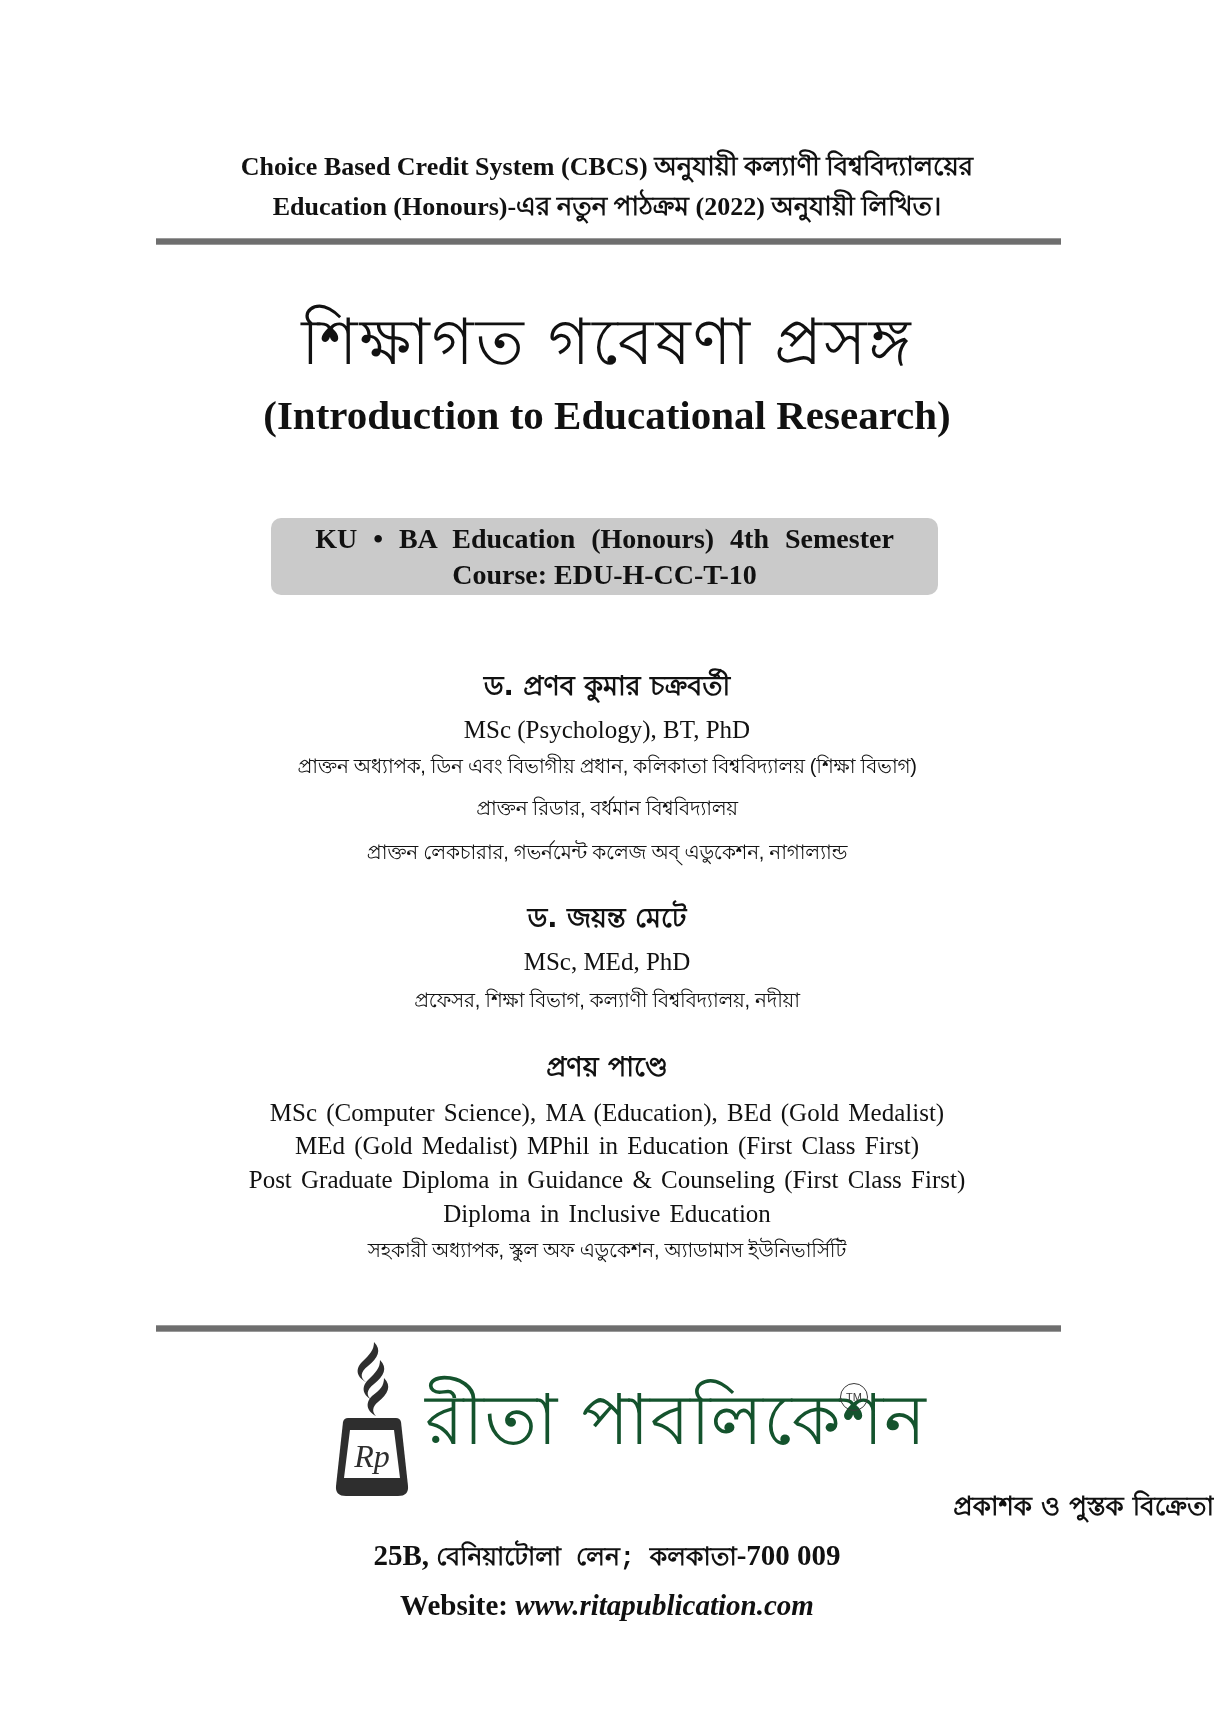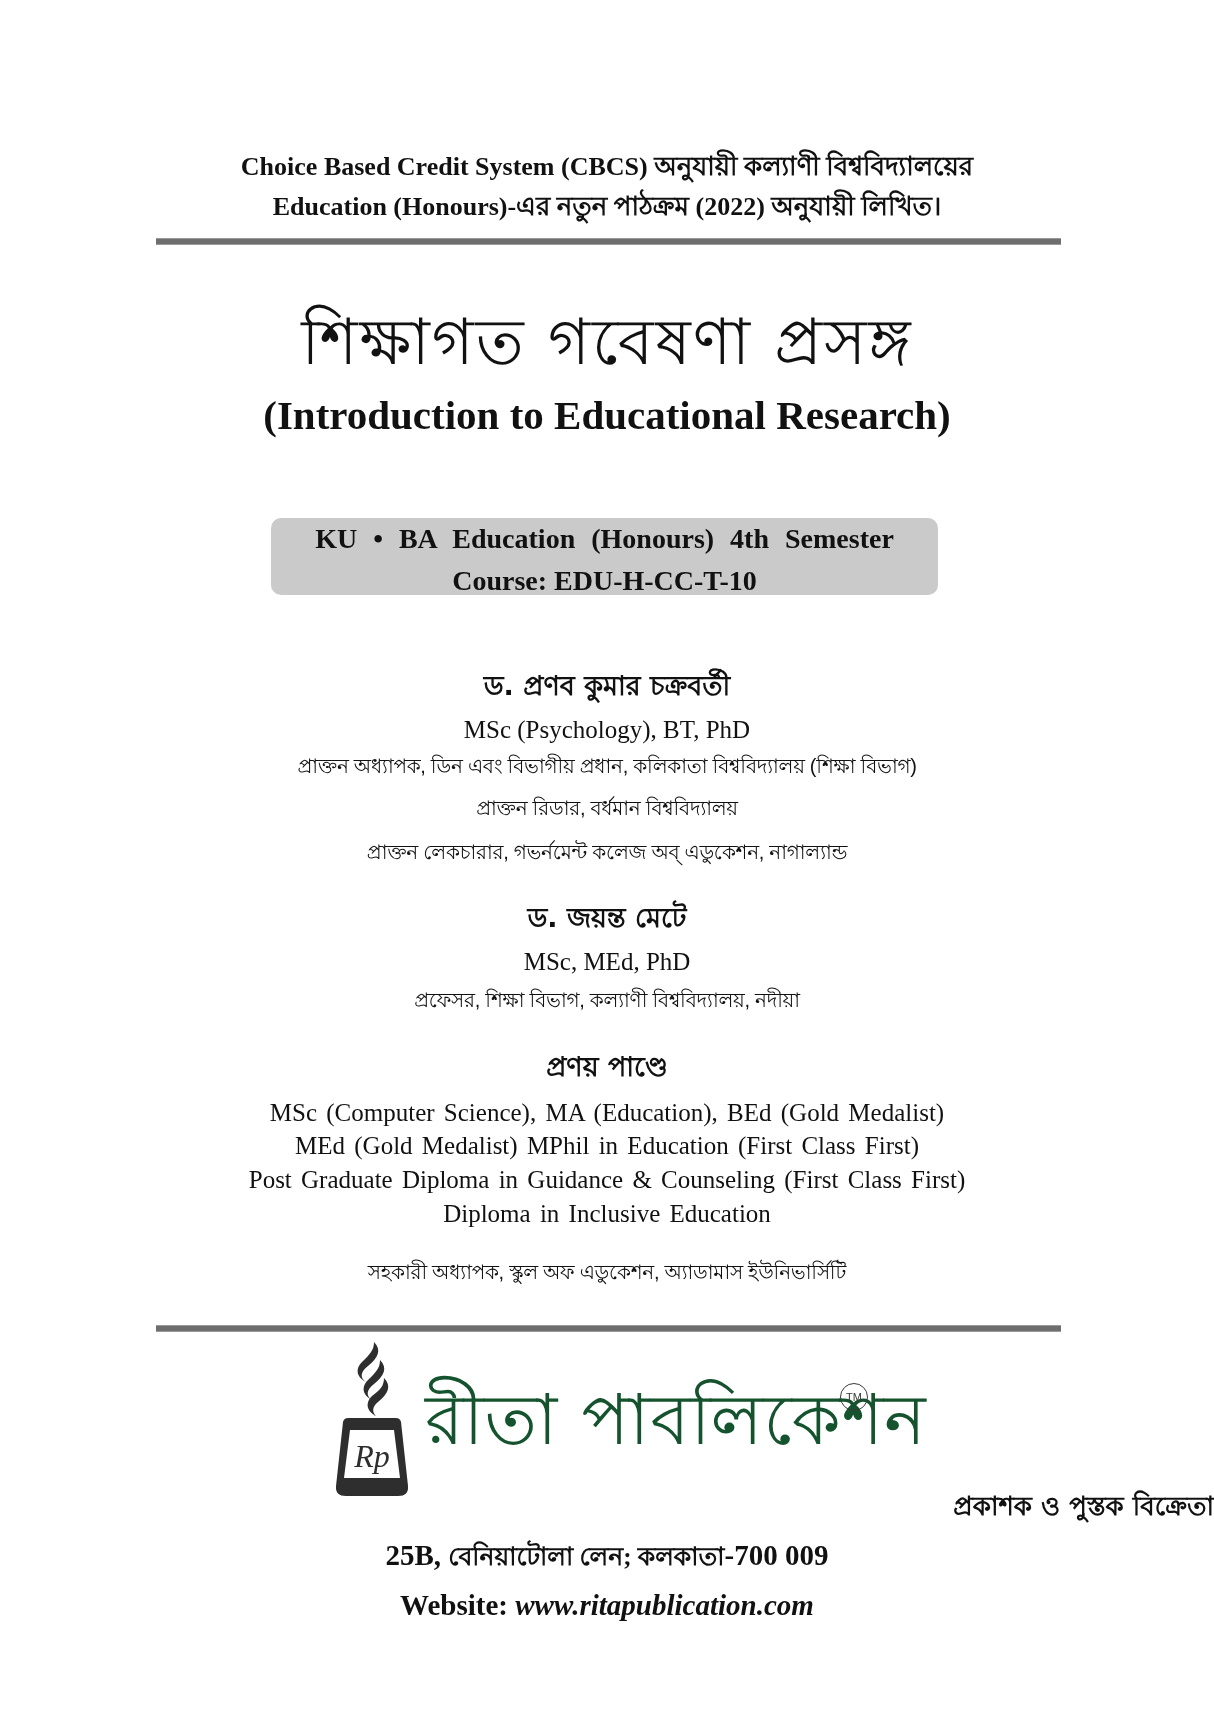--- a/index.html
+++ b/index.html
@@ -124,21 +124,21 @@
       font-weight: bold;
       line-height: 34px;
       text-align: right;
     }
     .address {
       font-size: 29px;
       font-weight: bold;
       line-height: 36px;
     }
     .address .bn {
-      font-family: Liberation Serif, serif;
+      font-family: Liberation Mono, monospace;
       font-size: 25px;
       font-weight: bold;
     }
     .website {
       font-size: 29px;
       font-weight: bold;
       line-height: 36px;
     }
     .website .url { font-style: italic; }
   </style>
@@ -148,38 +148,38 @@
 <div class="abs header-line" style="top:152px;">Choice Based Credit System (CBCS) অনুযায়ী কল্যাণী বিশ্ববিদ্যালয়ের</div>
 <div class="abs header-line" style="top:192px;">Education (Honours)-এর নতুন পাঠক্রম (2022) অনুযায়ী লিখিত।</div>
 
 <div class="divider" style="top:238px;"></div>
 
 <div class="abs bn-title" style="top:297px;">শিক্ষাগত গবেষণা প্রসঙ্গ</div>
 <div class="abs en-title" style="top:391px;">(Introduction to Educational Research)</div>
 
 <div class="course-box"></div>
 <div class="course-line one" style="top:522px;">KU • BA Education (Honours) 4th Semester</div>
-<div class="course-line" style="top:558px;margin-top:6px;">Course: EDU-H-CC-T-10</div>
+<div class="course-line" style="top:558px;">Course: EDU-H-CC-T-10</div>
 
 <div class="abs author-name" style="top:668px;">ড. প্রণব কুমার চক্রবর্তী</div>
 <div class="abs degree" style="top:715px;">MSc (Psychology), BT, PhD</div>
 <div class="abs role" style="top:751px;">প্রাক্তন অধ্যাপক, ডিন এবং বিভাগীয় প্রধান, কলিকাতা বিশ্ববিদ্যালয় (শিক্ষা বিভাগ)</div>
 <div class="abs role" style="top:793px;">প্রাক্তন রিডার, বর্ধমান বিশ্ববিদ্যালয়</div>
 <div class="abs role" style="top:837px;">প্রাক্তন লেকচারার, গভর্নমেন্ট কলেজ অব্ এডুকেশন, নাগাল্যান্ড</div>
 
 <div class="abs author-name" style="top:900px;">ড. জয়ন্ত মেটে</div>
 <div class="abs degree" style="top:947px;">MSc, MEd, PhD</div>
 <div class="abs role" style="top:985px;">প্রফেসর, শিক্ষা বিভাগ, কল্যাণী বিশ্ববিদ্যালয়, নদীয়া</div>
 
 <div class="abs author-name" style="top:1049px;">প্রণয় পাণ্ডে</div>
 <div class="abs degree tight" style="top:1098px;">MSc (Computer Science), MA (Education), BEd (Gold Medalist)</div>
 <div class="abs degree tight" style="top:1131px;">MEd (Gold Medalist) MPhil in Education (First Class First)</div>
 <div class="abs degree tight" style="top:1165px;">Post Graduate Diploma in Guidance &amp; Counseling (First Class First)</div>
 <div class="abs degree tight" style="top:1199px;">Diploma in Inclusive Education</div>
-<div class="abs role" style="top:1235px;margin-top:22px;">সহকারী অধ্যাপক, স্কুল অফ এডুকেশন, অ্যাডামাস ইউনিভার্সিটি</div>
+<div class="abs role" style="top:1235px;">সহকারী অধ্যাপক, স্কুল অফ এডুকেশন, অ্যাডামাস ইউনিভার্সিটি</div>
 
 <div class="divider" style="top:1325px;"></div>
 
 <div class="logo">
   <svg width="76" height="158" viewBox="0 0 76 158" xmlns="http://www.w3.org/2000/svg">
 
     <path d="M40 2 C48 10 44 18 34 26 C26 32 26 38 32 42 C24 38 20 30 28 22 C36 14 40 10 40 2 Z" fill="#2e2e2e"></path>
     <path d="M46 20 C54 28 50 36 40 44 C32 50 32 56 38 60 C30 56 26 48 34 40 C42 32 46 28 46 20 Z" fill="#2e2e2e"></path>
     <path d="M50 38 C58 46 54 54 44 62 C38 67 38 72 42 76 C34 72 30 64 38 56 C46 50 50 46 50 38 Z" fill="#2e2e2e"></path>
 

